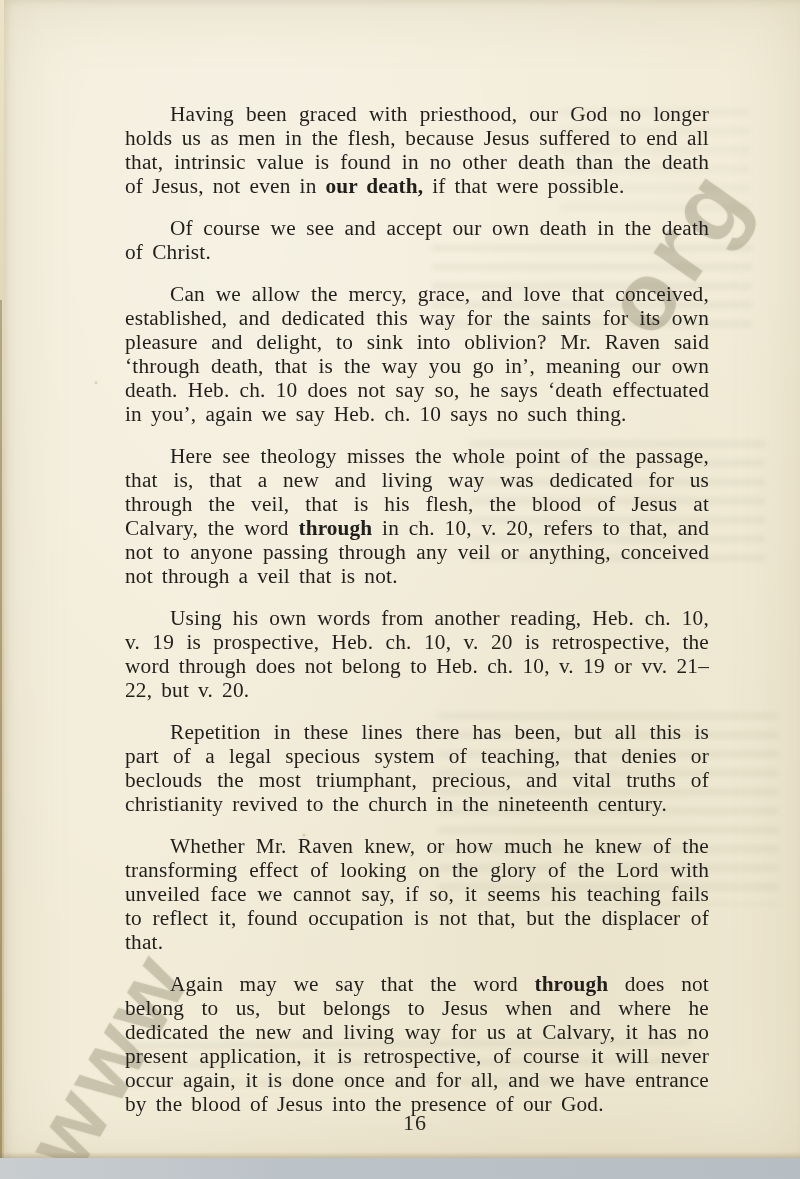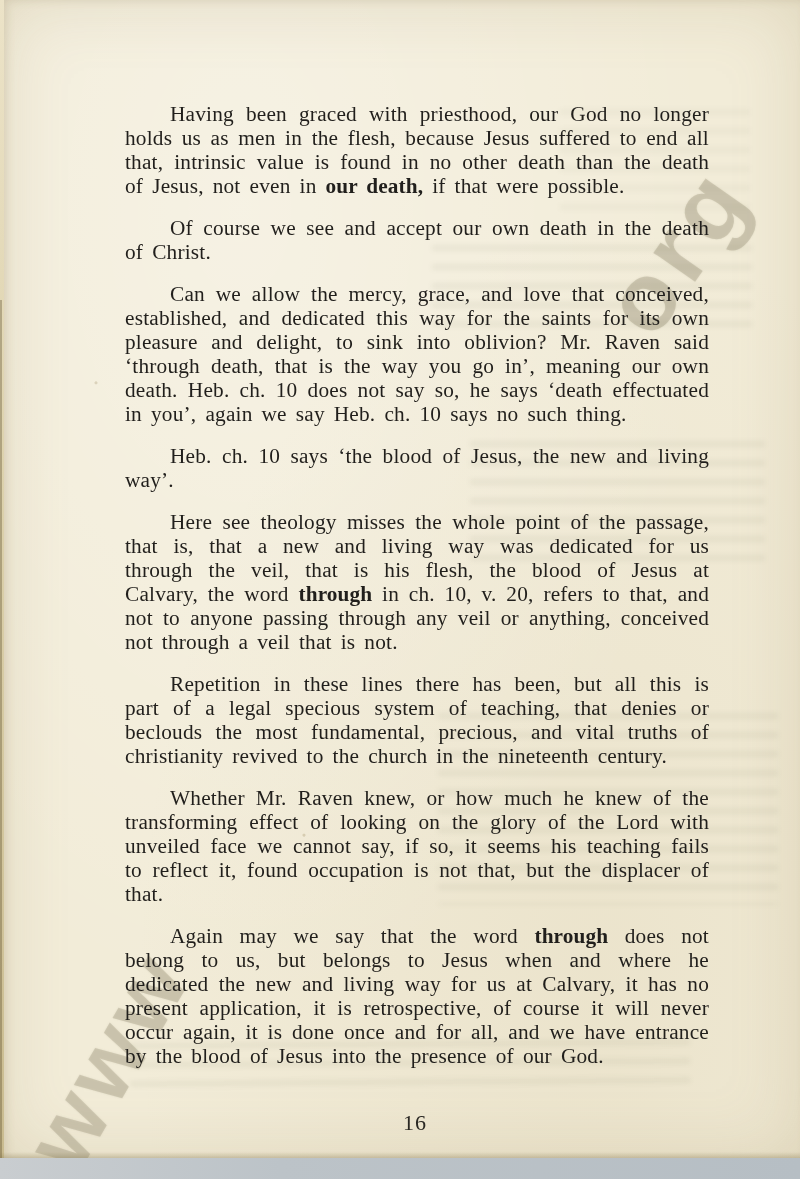--- a/index.html
+++ b/index.html
@@ -82,23 +82,23 @@
   <div class="ghost g1"></div>
   <div class="ghost g2"></div>
   <div class="ghost g3"></div>
   <div class="ghost g4"></div>
   <div class="ghost g5"></div>
 
   <div class="text-block">
     <p class="para"><span>Having been graced with priesthood, our God no longer holds us as men in the flesh, because Jesus suffered to end all that, intrinsic value is found in no other death than the death of Jesus, not even in </span><b>our death,</b><span> if that were possible.</span></p>
     <p class="para"><span>Of course we see and accept our own death in the death of Christ.</span></p>
     <p class="para"><span>Can we allow the mercy, grace, and love that conceived, established, and dedicated this way for the saints for its own pleasure and delight, to sink into oblivion?  Mr. Raven said ‘through death, that is the way you go in’, meaning our own death.  Heb. ch. 10 does not say so, he says ‘death effectuated in you’, again we say Heb. ch. 10 says no such thing.</span></p>
-    <p class="para"><span>Heb. ch. 10 says ‘the blood of Jesus, the new and living way’.</span></p>
     <p class="para"><span>Here see theology misses the whole point of the passage, that is, that a new and living way was dedicated for us through the veil, that is his flesh, the blood of Jesus at Calvary, the word </span><b>through</b><span> in ch. 10, v. 20, refers to that, and not to anyone passing through any veil or anything, conceived not through a veil that is not.</span></p>
-    <p class="para"><span>Repetition in these lines there has been, but all this is part of a legal specious system of teaching, that denies or beclouds the most fundamental, precious, and vital truths of christianity revived to the church in the nineteenth century.</span></p>
+    <p class="para"><span>Using his own words from another reading, Heb. ch. 10, v. 19 is prospective, Heb. ch. 10, v. 20 is retrospective, the word through does not belong to Heb. ch. 10, v. 19 or vv. 21–22, but v. 20.</span></p>
+    <p class="para"><span>Repetition in these lines there has been, but all this is part of a legal specious system of teaching, that denies or beclouds the most triumphant, precious, and vital truths of christianity revived to the church in the nineteenth century.</span></p>
     <p class="para"><span>Whether Mr. Raven knew, or how much he knew of the transforming effect of looking on the glory of the Lord with unveiled face we cannot say, if so, it seems his teaching fails to reflect it, found occupation is not that, but the displacer of that.</span></p>
     <p class="para"><span>Again may we say that the word </span><b>through</b><span> does not belong to us, but belongs to Jesus when and where he dedicated the new and living way for us at Calvary, it has no present application, it is retrospective, of course it will never occur again, it is done once and for all, and we have entrance by the blood of Jesus into the presence of our God.</span></p>
   </div>
 
   <div class="page-number">16</div>
   <div class="page-bottom-shadow"></div>
 </div>
 
 <div class="scan-strip"></div>
 

